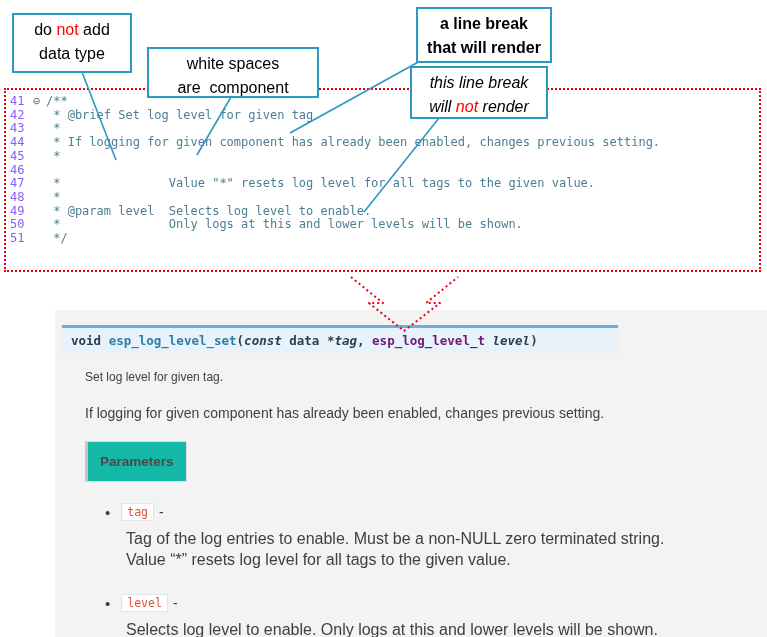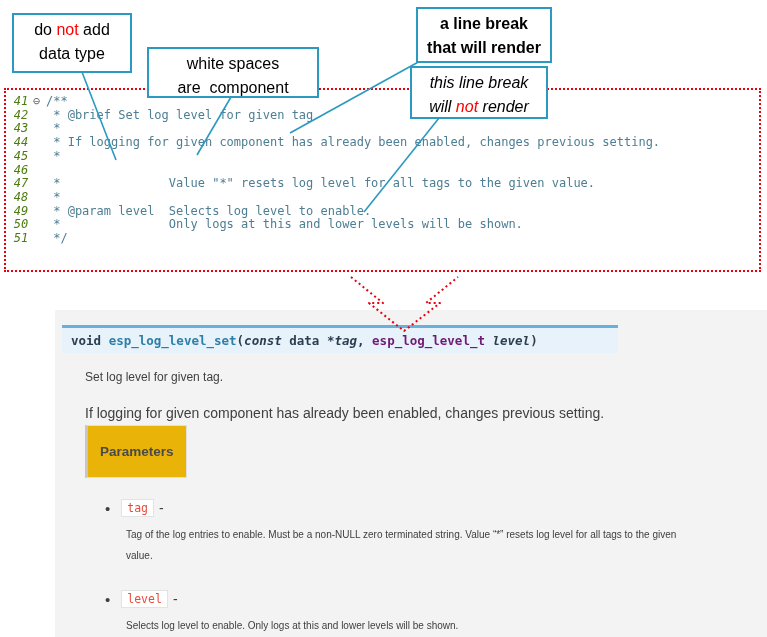--- a/index.html
+++ b/index.html
@@ -28,21 +28,21 @@
   .tl    { stroke:#2b99c0; stroke-width:1.6; }
   .arrow { stroke:#e8000d; stroke-width:2; fill:none; stroke-dasharray:2 3; stroke-linejoin:round; }
 
   
   .code-block {
     position:absolute; left:4px; top:88px; width:757px; height:184px;
     border:2px dotted #e8000d; background:#fff; z-index:1;
     padding:5px 0 0 4px;
   }
   .code-line { display:flex; font-family:"DejaVu Sans Mono", monospace; font-size:12px; line-height:13.7px; }
-  .ln   { width:22px; text-align:center; color:#4d7c0f; flex:none;font-style:italic; }
+  .ln   { width:22px; text-align:left; color:#8b5cf6; flex:none; }
   .fold { width:14px; color:#6a6a6a; flex:none; text-align:left; padding-left:1px; }
   .ct   { white-space:pre; color:#4d7e93; }
   .ct.decl { color:#000; }
   .kw { color:#7f0055; font-weight:bold; }
   .fn { color:#000; font-weight:bold; }
 
   
   .docs-panel {
     position:absolute; left:55px; top:310px; width:712px; height:327px;
     background:#f3f3f3; color:#404040; overflow:hidden; z-index:2;
@@ -55,35 +55,35 @@
     font-weight:bold; color:#2c3e50; white-space:pre;
   }
   .s-name { color:#2e7fa8; }
   .s-type { color:#701a75;margin-top:40px; }
   .s-it   { font-style:italic; }
   .s-arg  { font-style:italic; }
   .para  { margin:14px 0 0 30px; font-size:12px; line-height:20px; }
   .para2 { margin:16px 0 0 30px; font-size:14px; line-height:20px; }
   .rubric {
     display:block; width:max-content;
-    margin:2px 0 0 30px; padding:18px 12px;
-    background:#eab308; border:1px solid #e0e0e0; border-left:3px solid #c6c6c6;
+    margin:18px 0 0 30px; padding:12px 12px;
+    background:#14b8a6; border:1px solid #e0e0e0; border-left:3px solid #c6c6c6;
     font-weight:bold; font-size:13.5px; color:#4a4a4a;
   }
   .param-item { margin:21px 0 0 50px; }
   .param-item + .param-item { margin-top:24px; }
   .param-head { display:flex; align-items:center; }
   .bullet { font-size:15px; color:#404040; margin-right:11px; }
   .chip {
     font-family:"DejaVu Sans Mono", monospace; font-size:11.5px;
     color:#e74c3c; background:#fff; border:1px solid #e1e4e5;
     padding:1px 5px;
   }
   .dash { margin-left:5px; font-size:14px; }
-  .param-desc { margin:7px 0 0 21px; font-size:10px; line-height:21px; max-width:568px; }
+  .param-desc { margin:7px 0 0 21px; font-size:16px; line-height:21px; max-width:568px; }
 </style>
 </head>
 <body>
 
 <div class="stage">
 
   <div class="callout" id="c1">
     <div><span>do </span><span class="red">not</span><span> add</span></div>
     <div><span>data type</span></div>
   </div>

